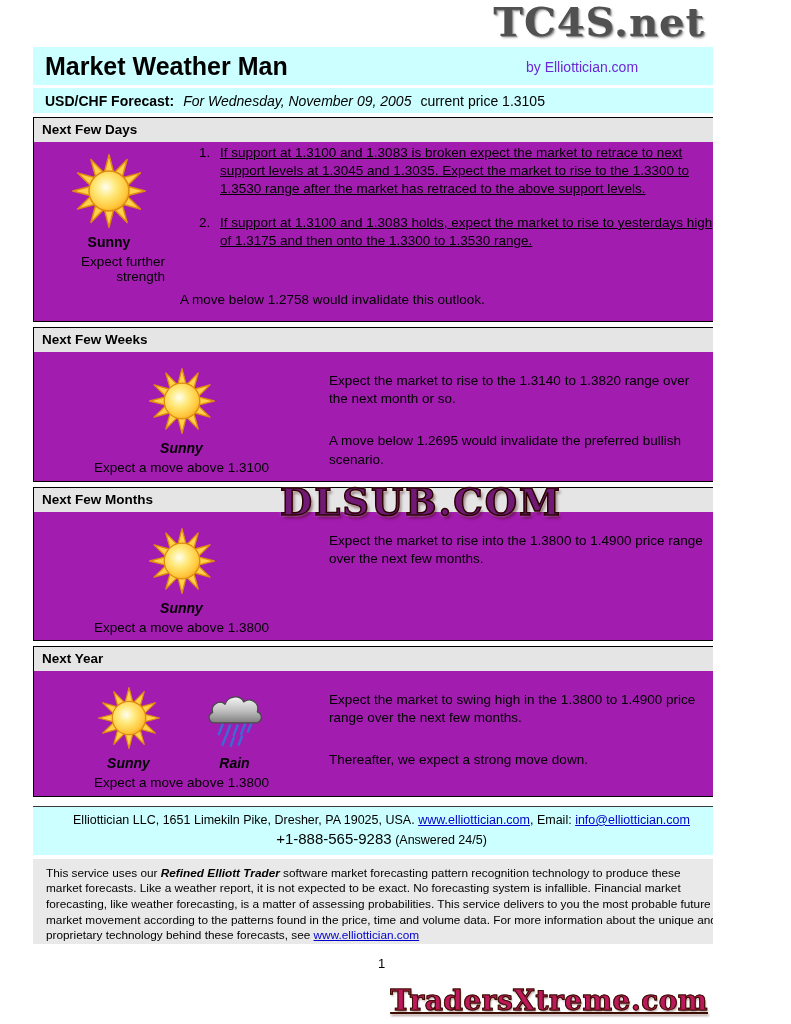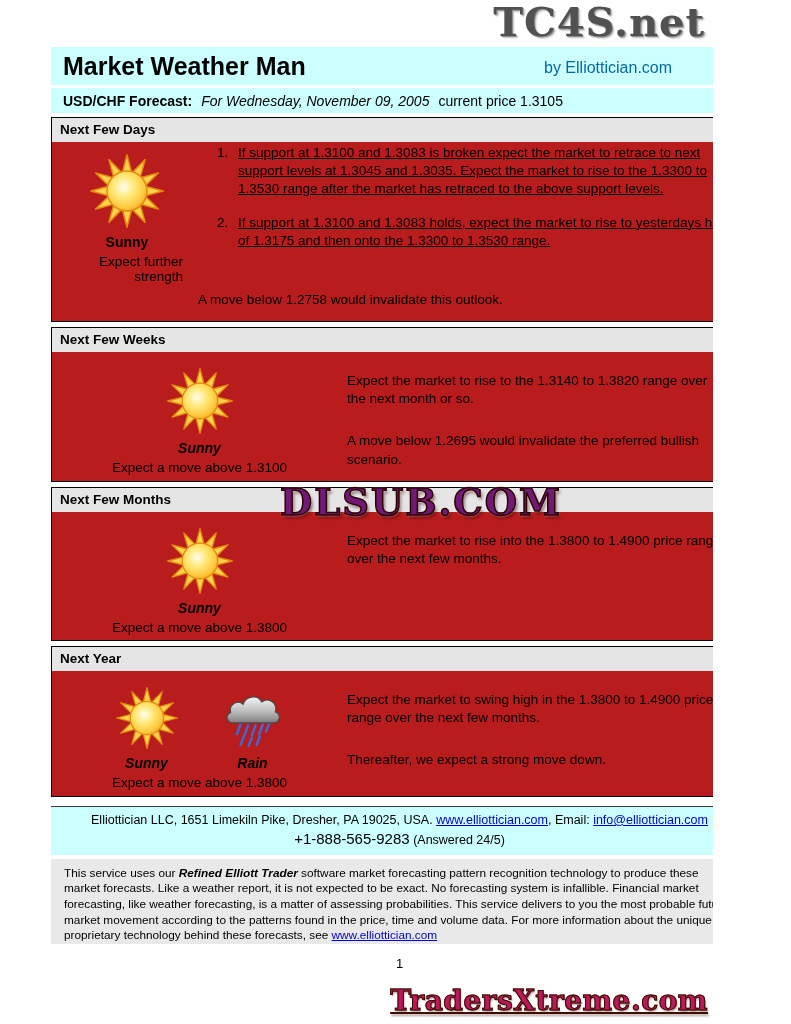--- a/index.html
+++ b/index.html
@@ -25,32 +25,32 @@
   .wm-bottom {
     position:absolute; top:984px; right:5px;
     font-family:"DejaVu Serif", serif; font-weight:bold; font-size:28px;
     color:#be185d; letter-spacing:0.5px;
     -webkit-text-stroke:1px #3d0d00;
     text-decoration:underline;
     text-shadow:1px 2px 2px rgba(60,10,0,0.4);
     z-index:30;
   }
 
-  .content { position:absolute; left:51px; top:47px; width:697px; }
+  .content { position:absolute; left:33px; top:47px; width:697px; }
 
   .header-bar { position:relative; background:#ccffff; height:38px; display:flex; align-items:center; padding-left:12px; }
   .header-title { font-size:25px; font-weight:bold; }
-  .byline { position:absolute; left:493px; top:12px; font-size:16px; color:#0369a1; }
+  .byline { position:absolute; left:493px; top:12px; font-size:14px; color:#6d28d9; }
 
   .forecast-bar { margin-top:3px; background:#ccffff; height:25px; display:flex; align-items:center; padding-left:12px; font-size:14px; }
   .fc-label { font-weight:bold; }
   .fc-date { font-style:italic; margin-left:9px; }
   .fc-price { margin-left:9px; }
 
-  .section { border:1px solid #000; margin-top:5px; background:#b91c1c; }
+  .section { border:1px solid #000; margin-top:5px; background:#a21caf; }
   .section.first { margin-top:4px; }
   .sec-title { background:#e5e5e5; font-weight:bold; font-size:13.5px; padding:4px 8px 5px; }
   .sec-body { display:flex; }
 
   
   .days { min-height:204px; }
   .icon-col-narrow { width:150px; flex:0 0 150px; text-align:center; padding-top:12px; }
   .sun-lg { width:74px; height:74px; }
   .sun-md { width:66px; height:66px; }
   .icon-sm { width:62px; height:62px; }

